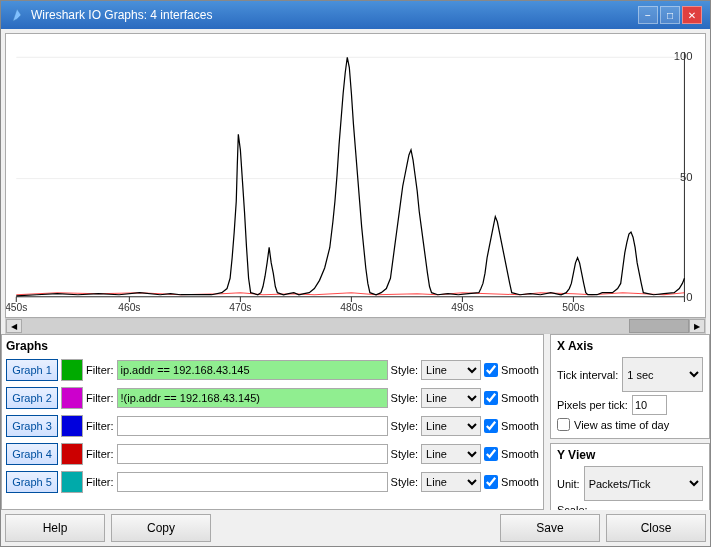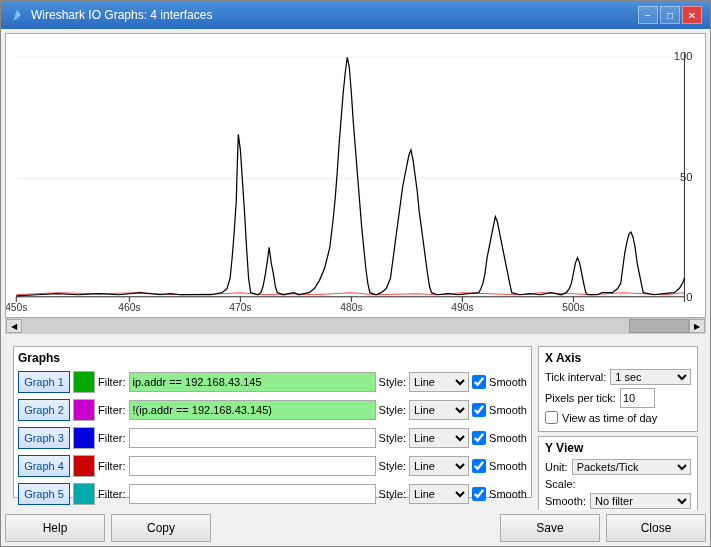--- a/index.html
+++ b/index.html
@@ -110,21 +110,21 @@
       right: 0;
       top: 0;
       width: 60px;
       height: 14px;
       background: #b0b0b0;
       border: 1px solid #999;
     }
     .bottom-section {
       display: flex;
       flex: 1;
-      padding: 12px;
+      padding: 0;
       gap: 6px;
       overflow: hidden;
     }
     .graphs-panel {
       flex: 1;
       border: 1px solid #aaa;
       background: white;
       padding: 4px;
     }
     .panel-title {
@@ -219,21 +219,21 @@
       display: flex;
       align-items: center;
       margin-bottom: 3px;
       gap: 4px;
     }
     .axis-label {
       font-size: 11px;
       flex-shrink: 0;
     }
     .axis-select {
-      height: 16px;
+      height: 35px;
       flex: 1;
       font-size: 11px;
       border: 1px solid #aaa;
     }
     .axis-input {
       height: 20px;
       width: 35px;
       font-size: 11px;
       border: 1px solid #aaa;
       padding: 1px 2px;

